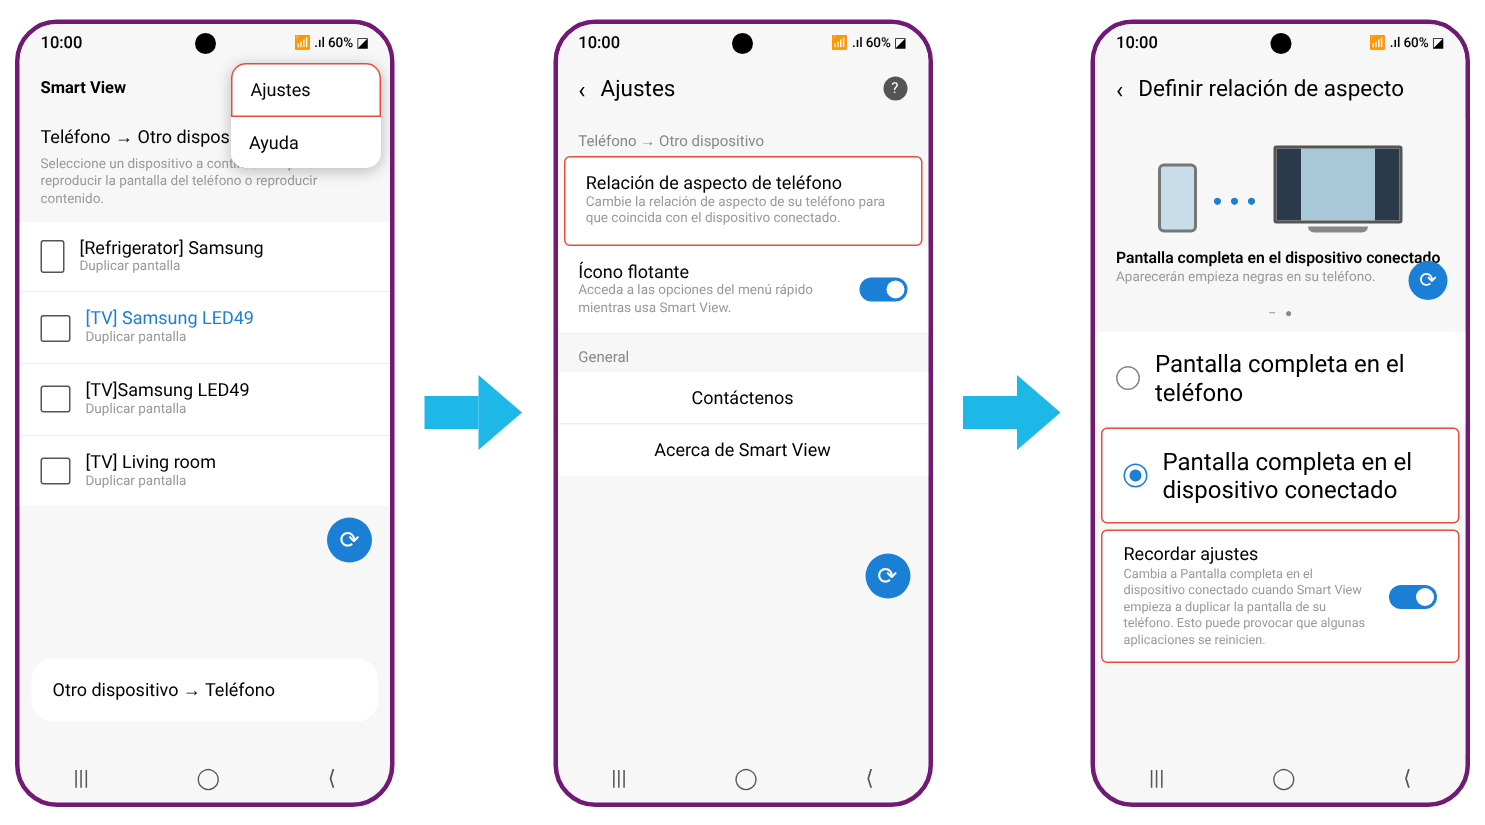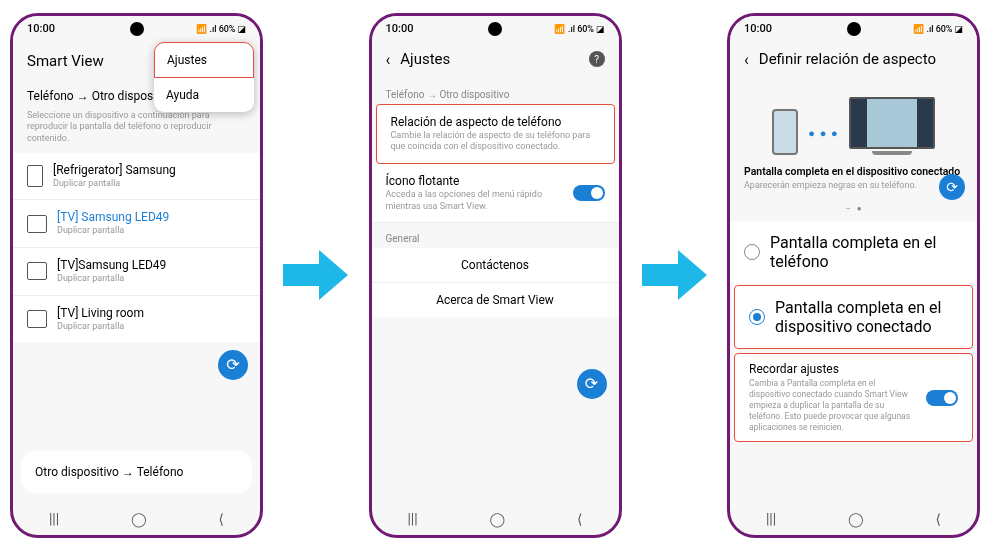--- a/index.html
+++ b/index.html
@@ -125,22 +125,22 @@
       padding: 10px 12px;
       font-size: 12px;
       color: #000;
     }
     .dropdown-item.hl {
       border: 1.5px solid #e74c3c;
       border-radius: 10px 10px 0 0;
     }
     .sv-header {
       padding: 10px 14px;
-      font-size: 15px;
-      font-weight: 400;
+      font-size: 11px;
+      font-weight: 700;
     }
     .tab-section {
       padding: 8px 14px 6px;
       font-size: 12px;
       color: #000;
       display: flex;
       justify-content: space-between;
       align-items: center;
     }
     .tab-desc {
@@ -354,21 +354,21 @@
     <div class="item no-border">
       <div class="device-icon"></div>
       <div class="item-text">
         <div class="item-title">[TV] Living room</div>
         <div class="item-sub">Duplicar pantalla</div>
       </div>
     </div>
     <div class="fab" style="top:270px">
       <span>⟳</span>
     </div>
-    <div class="bottom-card" style="position:absolute;bottom:4px;left:0;right:0">
+    <div class="bottom-card" style="position:absolute;bottom:16px;left:0;right:0">
       <span>Otro dispositivo → Teléfono</span>
     </div>
   </div>
   <div class="nav-bar">
     <span>|||</span>
     <span>◯</span>
     <span>⟨</span>
   </div>
 </div>
 

